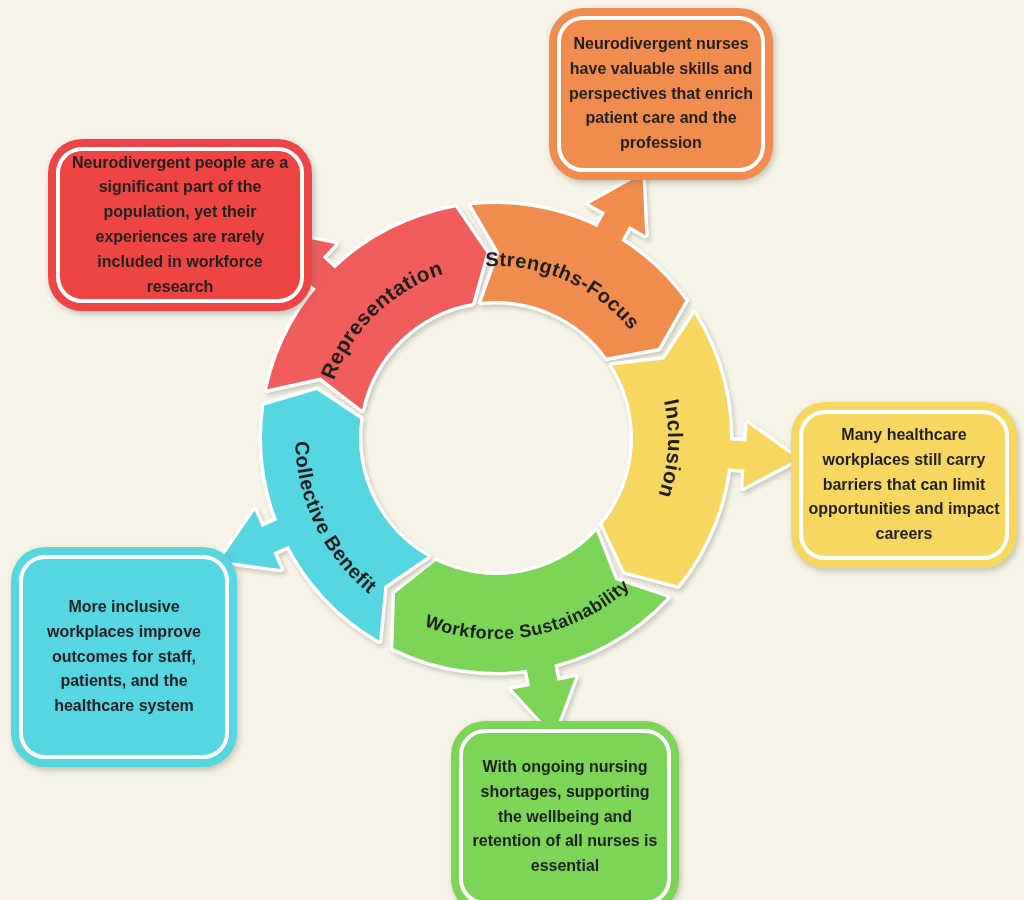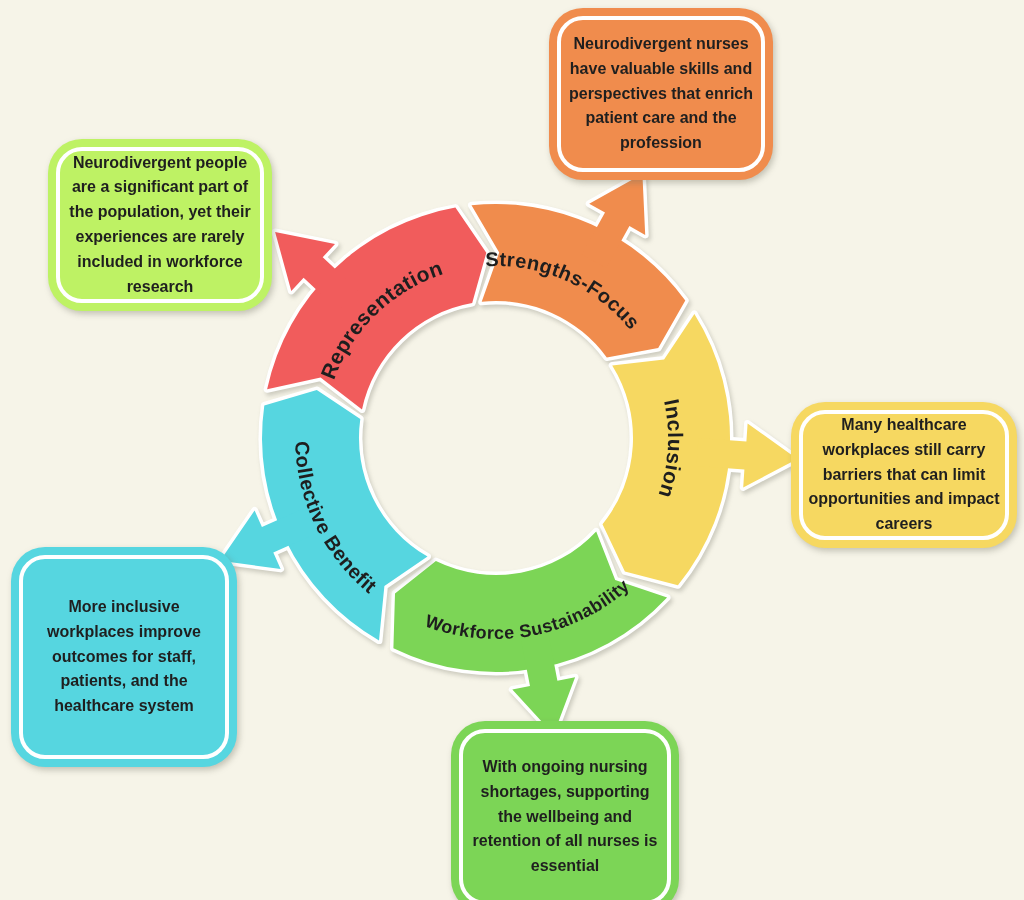--- a/index.html
+++ b/index.html
@@ -86,33 +86,33 @@
       <g class="seg">
         <path d="M 379.0 640.6 A 234 234 0 0 1 264.3 405.4 L 316.8 390.0 L 360.3 418.9 A 137 137 0 0 0 427.5 556.6 L 384.4 586.1 Z" fill="#56D6E0" stroke="#FFFFFF" stroke-width="7" stroke-linejoin="round"></path>
         <path d="M 317.2 533.0 L 273.3 552.5 L 280.6 568.9 L 220.1 560.8 L 254.6 510.5 L 261.9 526.9 L 305.8 507.4 Z" fill="#56D6E0" stroke="#FFFFFF" stroke-width="7" stroke-linejoin="round"></path>
         <path d="M 379.0 640.6 A 234 234 0 0 1 264.3 405.4 L 316.8 390.0 L 360.3 418.9 A 137 137 0 0 0 427.5 556.6 L 384.4 586.1 Z" fill="#56D6E0"></path>
         <path d="M 317.2 533.0 L 273.3 552.5 L 280.6 568.9 L 220.1 560.8 L 254.6 510.5 L 261.9 526.9 L 305.8 507.4 Z" fill="#56D6E0"></path>
         <path id="lp-4" d="M 295.5 424.0 A 201 201 0 0 0 383.6 604.6" fill="none"></path>
         <text class="ring-label" font-size="20"><textPath href="#lp-4" xlink:href="#lp-4" startOffset="50%" text-anchor="middle">Collective Benefit</textPath></text>
       </g>
     </svg>
 
-  <div class="callout" style="left: 48px; top: 139px; width: 224px; height: 172px; background-color: #bef264;">
+  <div class="callout" style="left: 48px; top: 139px; width: 264px; height: 172px; background-color: #ef4444;">
     <div class="callout-inner">
       <p>Neurodivergent people are a significant part of the population, yet their experiences are rarely included in workforce research</p>
     </div>
   </div>
 
   <div class="callout" style="left: 549px; top: 8px; width: 224px; height: 172px; background-color: rgb(240, 140, 77);">
     <div class="callout-inner">
       <p>Neurodivergent nurses have valuable skills and perspectives that enrich patient care and the profession</p>
     </div>
   </div>
 
-  <div class="callout" style="left: 791px; top: 402px; width: 226px; height: 146px; background-color: rgb(246, 216, 97);">
+  <div class="callout" style="left: 791px; top: 402px; width: 226px; height: 166px; background-color: rgb(246, 216, 97);">
     <div class="callout-inner">
       <p>Many healthcare workplaces still carry barriers that can limit opportunities and impact careers</p>
     </div>
   </div>
 
   <div class="callout" style="left: 451px; top: 721px; width: 228px; height: 192px; background-color: rgb(124, 213, 86);">
     <div class="callout-inner">
       <p>With ongoing nursing shortages, supporting the wellbeing and retention of all nurses is essential</p>
     </div>
   </div>

